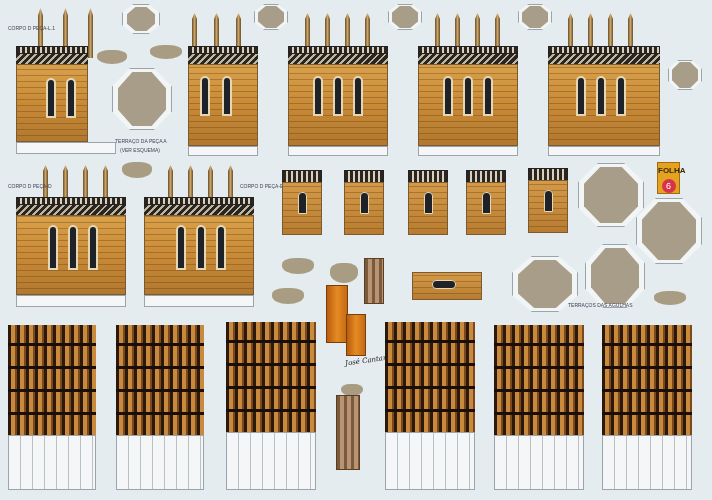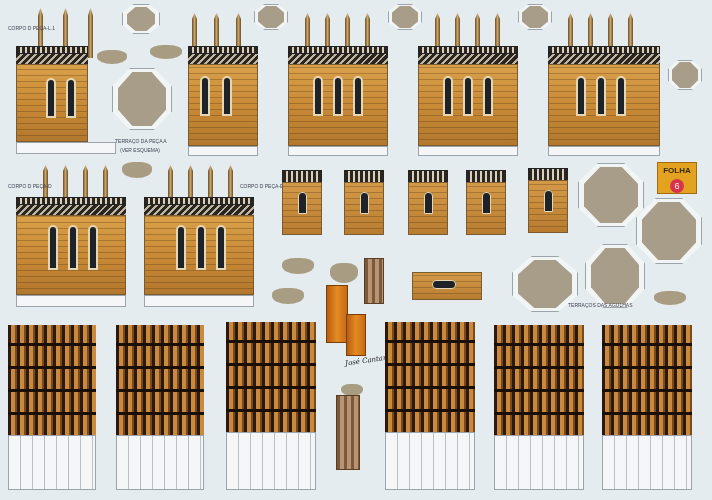--- a/index.html
+++ b/index.html
@@ -19,21 +19,21 @@
 .grille{position:absolute;background:
  repeating-linear-gradient(90deg,#2b1a0c 0 3px,#c98a3e 3px 7px,#7a4a1e 7px 9px),#3a2411}
 .grille::after{content:"";position:absolute;inset:0;background:repeating-linear-gradient(0deg,transparent 0 20px,#1a0f07 20px 23px)}
 .grille-base{position:absolute;background:#f4f6f7;border:1px solid #9aa4aa;background-image:repeating-linear-gradient(90deg,transparent 0 11px,#b9c1c5 11px 12px)}
 .small{position:absolute}
 .small .wall{position:absolute;left:0;right:0;top:12px;bottom:10px;background:linear-gradient(180deg,#d59a48,#b77c30);border:1px solid #7a5a2e}
 .small .wall::after{content:"";position:absolute;inset:0;background:repeating-linear-gradient(0deg,transparent 0 5px,rgba(90,60,20,.35) 5px 6px)}
 .small .crest{position:absolute;left:0;right:0;top:0;height:13px;background:repeating-linear-gradient(90deg,#2a2520 0 3px,#d8d0bb 3px 5px);border:1px solid #222}
 .small .win{position:absolute;left:50%;top:22px;width:9px;height:22px;margin-left:-4px;background:#1f2226;border:1px solid #e6d7b4;border-radius:4px 4px 0 0}
 .lbl{position:absolute;font-size:5px;color:#445;white-space:nowrap}
-#folha{position:absolute;left:657px;top:162px;width:40px;height:32px;background:#e3a321;border:1px solid #a56b10;text-align:center}
+#folha{position:absolute;left:657px;top:162px;width:23px;height:32px;background:#e3a321;border:1px solid #a56b10;text-align:center}
 #folha .t{font-size:8px;font-weight:bold;color:#3a2a08;margin-top:3px}
 #folha .n{display:inline-block;width:14px;height:14px;border-radius:50%;background:#d8334a;color:#fff;font-size:9px;line-height:14px;margin-top:1px}
 .tower{position:absolute;background:linear-gradient(90deg,#b85d0f,#e58b23,#c46a14);border:1px solid #7a3d08}
 .column{position:absolute;background:repeating-linear-gradient(90deg,#7a5a3a 0 3px,#b89474 3px 7px);border:1px solid #5a3d22}
 #sig{position:absolute;left:345px;top:355px;font-family:"DejaVu Serif",serif;font-style:italic;font-size:7px;color:#222;transform:rotate(-8deg)}
 </style>
 </head>
 <body>
 
 <div id="sheet">

